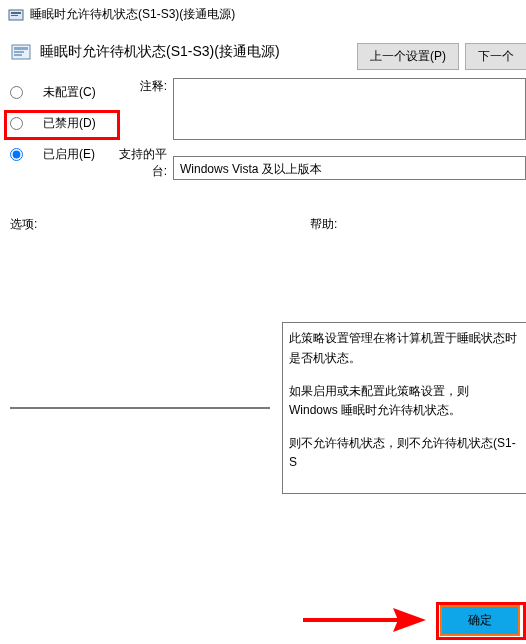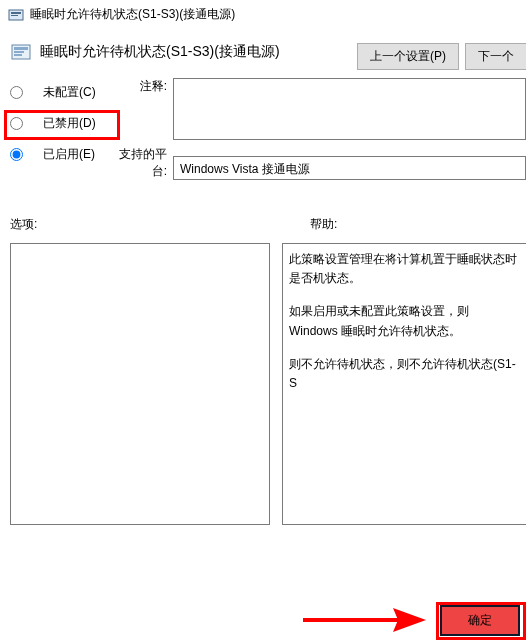--- a/index.html
+++ b/index.html
@@ -108,21 +108,22 @@
       display: flex;
       margin-top: 36px;
       padding-right: 0;
     }
     .opt-col { width: 272px; }
     .help-col { flex: 1; margin-left: 28px; }
     .panels {
       display: flex;
       margin-top: 10px;
       gap: 0;
-      height: 282px;
+      height: 330px;
+      align-items: center;
     }
     .panel-left {
       width: 260px;
       border: 1px solid #7a7a7a;
       background: #fff;
     }
     .panel-right {
       flex: 1;
       border: 1px solid #7a7a7a;
       border-right: none;
@@ -138,22 +139,22 @@
       bottom: 4px;
       right: 0;
       left: 0;
       height: 40px;
       display: flex;
       align-items: center;
       justify-content: flex-end;
       padding-right: 6px;
     }
     .ok-btn {
-      background: #ef4444;
-      border: 2px solid #0f172a;
+      background: #0ea5e9;
+      border: 2px solid #f97316;
       padding: 5px 26px;
       font-size: 12px;
       font-family: inherit;
       cursor: pointer;
     }
     .highlight-ok {
       border: 3px solid #ff0000;
       position: absolute;
       right: 0px;
       bottom: 0px;
@@ -217,21 +218,21 @@
         <span>已启用(E)</span>
       </label>
     </div>
     <div style="flex:1">
       <div class="row">
         <div class="label-col" style="text-align:right;padding-left:6px">注释:</div>
         <div class="comment-area"></div>
       </div>
       <div class="platform-row">
         <div class="label-col">支持的平台:</div>
-        <div class="platform-box">Windows Vista 接通电源</div>
+        <div class="platform-box">Windows Vista 及以上版本</div>
       </div>
     </div>
   </div>
 
   <div class="mid-labels">
     <div class="opt-col">选项:</div>
     <div class="help-col">帮助:</div>
   </div>
 
   <div class="panels">

